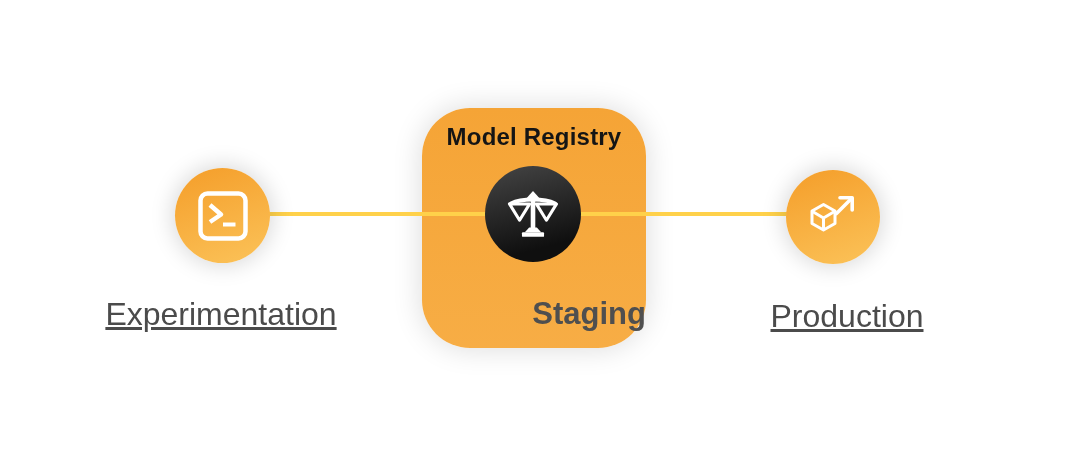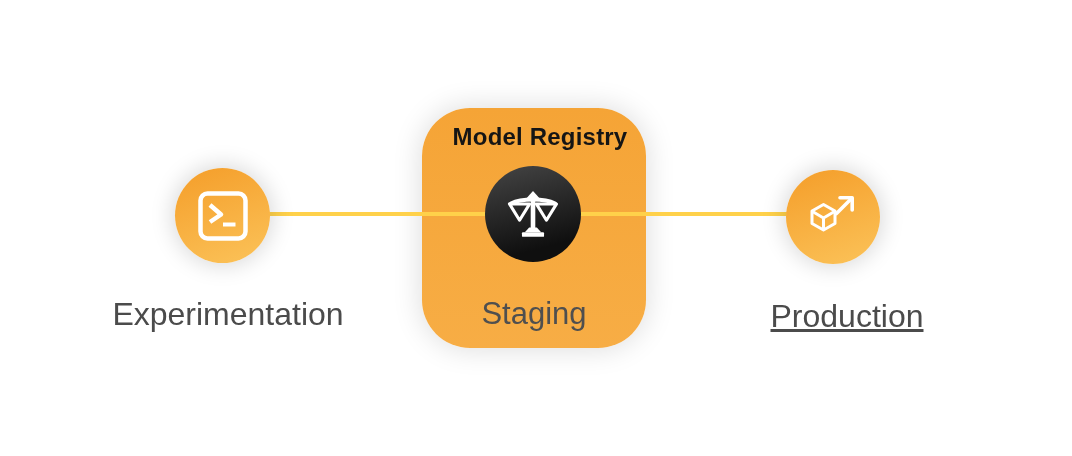--- a/index.html
+++ b/index.html
@@ -33,36 +33,36 @@
     width: 224px;
     height: 240px;
     border-radius: 48px;
     background: linear-gradient(180deg, var(--registry-grad-start, #F5A436) 0%, var(--registry-grad-end, #F7AD45) 100%);
     box-shadow: 0 0 28px 2px rgba(0,0,0,0.13);
     z-index: 1;
   }
   .registry-title {
     position: absolute;
     top: 15px;
-    left: 6px;
+    left: 0;
     width: 100%;
     text-align: center;
     font-size: 24px;
     font-weight: 600;
     letter-spacing: 0.2px;
     color: var(--registry-title, #151515);
   }
   .staging-label {
     position: absolute;
     top: 188px;
     left: 0;
     width: 100%;
-    text-align: center;
+    text-align: right;
     font-size: 31px;
-    font-weight: 400;
+    font-weight: 700;
     color: var(--staging-label, #4F4F4F);
   }
   
   .registry-badge {
     position: absolute;
     left: 485px;
     top: 166px;
     width: 96px;
     height: 96px;
     border-radius: 50%;
@@ -99,22 +99,23 @@
   .stage-label {
     position: absolute;
     transform: translateX(-50%);
     white-space: nowrap;
     font-size: 32px;
     font-weight: 400;
     color: var(--label, #4B4B4B);
     z-index: 4;
   }
   .label-experimentation {
-    left: 228px;
+    left: 221px;
     top: 296px;
+    text-decoration: underline;
   }
   .label-production {
     left: 847px;
     top: 298px;
     text-decoration: underline;
   }
   .icon-svg {
     display: block;
   }
 </style>

